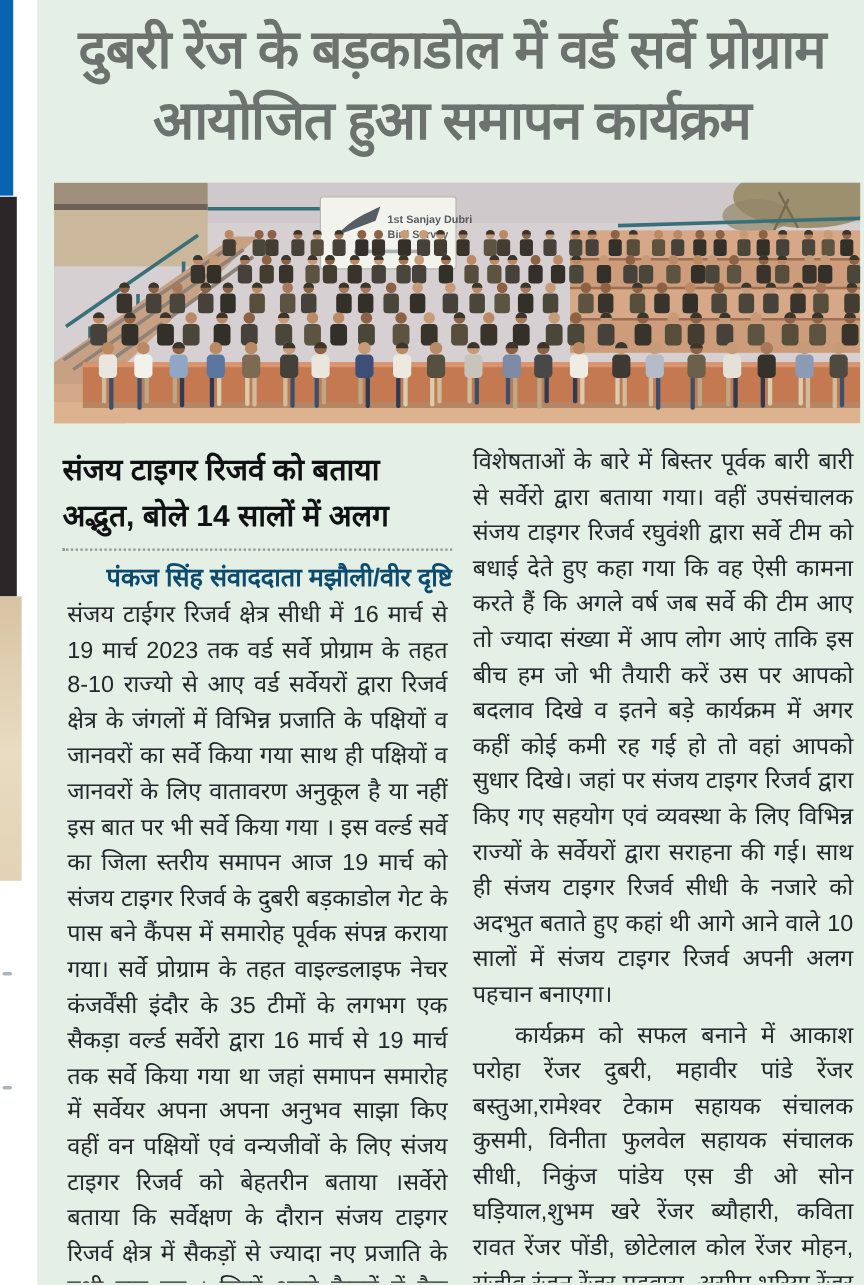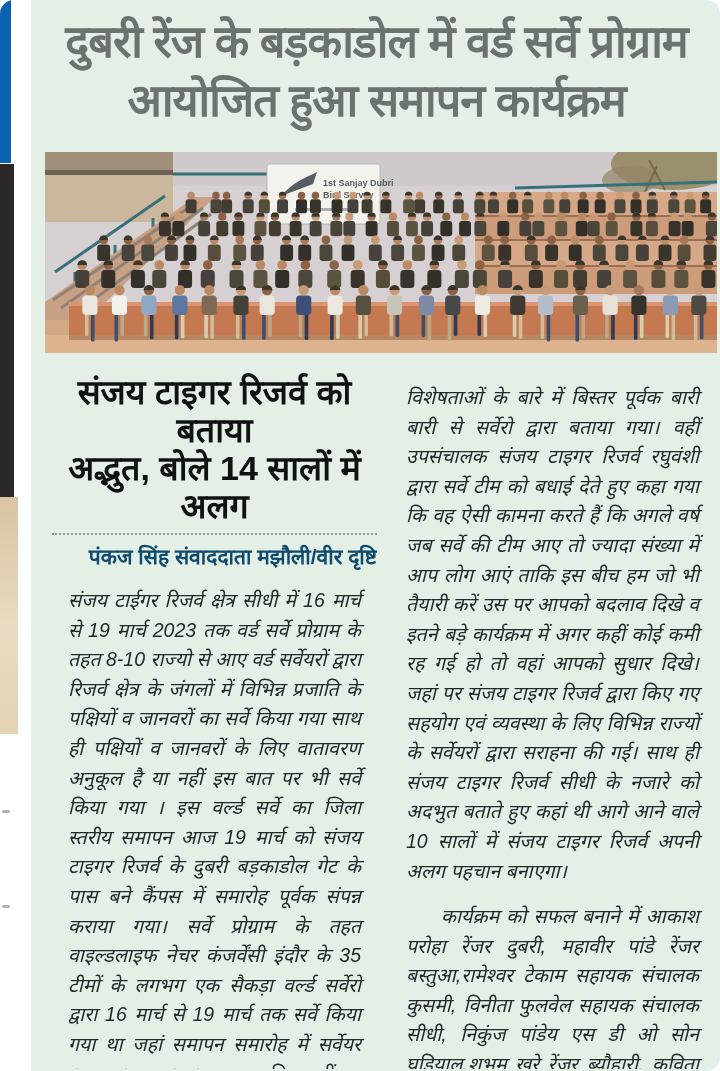--- a/index.html
+++ b/index.html
@@ -1,17 +1,17 @@
 <!DOCTYPE html>
 <html><head>
 <meta charset="utf-8">
 <style>
   html,body{margin:0;padding:0;background:#ffffff;}
   .page{position:relative;width:720px;height:1071px;background:#ffffff;overflow:hidden;
-        font-family:"Liberation Sans","DejaVu Sans",sans-serif;border-radius:14px;}
+        font-family:"Liberation Sans","DejaVu Sans",sans-serif;}
 
   
   .strip{position:absolute;left:0;top:0;width:19px;height:100%;background:#ffffff;}
   .strip-blue{position:absolute;left:0;top:0;width:11px;height:163px;background:#0a63b0;}
   .strip-dark{position:absolute;left:0;top:164px;width:14px;height:333px;background:#2b2628;}
   .strip-beige{position:absolute;left:0;top:497px;width:18px;height:237px;
                background:linear-gradient(180deg,#d8c3a2,#e9dcc2 55%,#e3d2b4);}
   .strip-mark{position:absolute;left:2px;width:8px;height:3px;background:#aab4bd;border-radius:2px;}
 
   
@@ -19,26 +19,26 @@
 
   .headline{margin:12px 6px 0 8px;text-align:center;font-weight:bold;
             color:#6c726d;font-size:45px;line-height:59px;letter-spacing:-1px;}
 
   .photo{position:absolute;left:14px;top:152px;width:672px;height:201px;overflow:hidden;}
   .photo svg{display:block;}
 
   .cols{position:absolute;left:21px;top:367px;right:5px;bottom:2px;display:flex;gap:13px;}
   .col{flex:1;overflow:hidden;}
 
-  .subhead{font-size:34px;line-height:38px;font-weight:bold;color:#0f1113;
-           text-align:center;padding:6px 0 8px 0;border-bottom:2px dotted #90958f;}
+  .subhead{font-size:25px;line-height:38px;font-weight:bold;color:#0f1113;
+           text-align:left;padding:6px 0 8px 0;border-bottom:2px dotted #90958f;}
   .byline{font-size:21px;font-weight:bold;color:#0c4a6e;text-align:right;margin:7px 0 2px 0;}
   .body-text{font-size:19.5px;line-height:29.6px;text-align:justify;color:#23282c;
              text-justify:inter-word;}
-  .body-text p{margin:16px;font-style:italic;}
+  .body-text p{margin:4px;}
   .body-text p.indent{text-indent:1.8em;}
 </style>
 </head>
 <body>
 
 <div class="page">
 
   <div class="strip">
     <div class="strip-blue"></div>
     <div class="strip-dark"></div>

